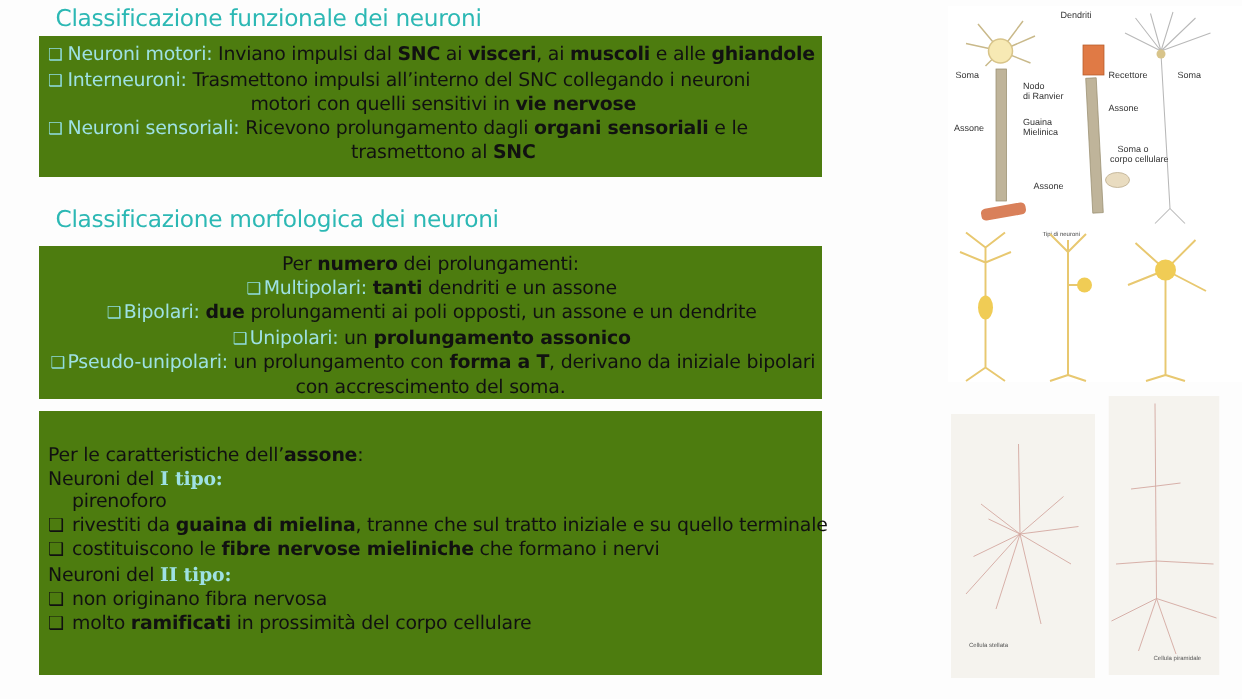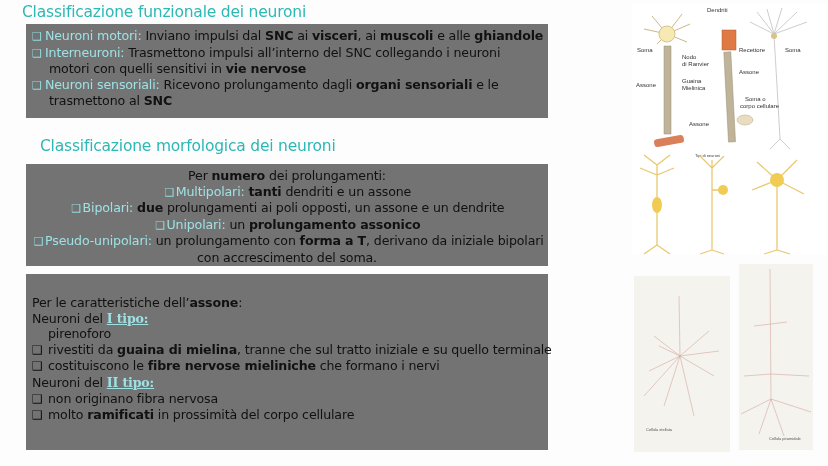--- a/index.html
+++ b/index.html
@@ -3,39 +3,39 @@
 <meta charset="utf-8">
 <style>
   html, body { margin:0; padding:0; }
   body {
     width:828px; height:466px; overflow:hidden; position:relative;
     background:#fdfdfd;
     font-family:"DejaVu Sans", sans-serif;
     color:#111;
   }
   .title {
-    position:absolute; left:22px;
+    position:absolute; left:37px;
     font-family:"DejaVu Sans", sans-serif;
     font-size:15.5px; color:#2cb8b4; letter-spacing:-0.2px;
     margin:0; font-weight:normal;
   }
   .box {
     position:absolute; left:26px; width:522px;
-    background:#737373;
+    background:#4d7c0f;
     box-sizing:border-box;
     padding:4px 6px;
     font-size:12.6px; line-height:15.6px;
     letter-spacing:-0.15px;
   }
   .line { white-space:nowrap; }
-  .ind { padding-left:17px; }
+  .ind { padding-left:17px;text-align:center; }
   .cb { display:inline-block; width:13px; font-size:11px; color:#8fdcde; }
   .cbk { display:inline-block; width:16px; font-size:12px; color:#111; }
   .lbl { color:#9ee1e4; }
-  .lbls { color:#9ee1e4; font-family:"DejaVu Serif", serif; font-weight:bold;text-decoration:underline; }
+  .lbls { color:#9ee1e4; font-family:"DejaVu Serif", serif; font-weight:bold; }
   b { font-weight:bold; }
   .fig { position:absolute; }
   .figlabel { font-size:6px; fill:#333; font-family:"Liberation Sans", sans-serif; }
 </style>
 </head>
 <body>
 
 <h2 class="title" style="top:3px;">Classificazione funzionale dei neuroni</h2>
 <div class="box" style="top:24px;height:94px;">
   <div class="line">
@@ -48,21 +48,21 @@
     <span>motori con quelli sensitivi in </span><b>vie nervose</b>
   </div>
   <div class="line">
     <span class="cb">❑</span><span class="lbl">Neuroni sensoriali:</span><span> Ricevono prolungamento dagli </span><b>organi sensoriali</b><span> e le</span>
   </div>
   <div class="line ind">
     <span>trasmettono al </span><b>SNC</b>
   </div>
 </div>
 
-<h2 class="title" style="top:137px;margin-left:18px;">Classificazione morfologica dei neuroni</h2>
+<h2 class="title" style="top:137px;">Classificazione morfologica dei neuroni</h2>
 <div class="box" style="top:164px;height:102px;text-align:center;">
   <div class="line">
     <span>Per </span><b>numero</b><span> dei prolungamenti:</span>
   </div>
   <div class="line">
     <span class="cb">❑</span><span class="lbl">Multipolari:</span><span> </span><b>tanti</b><span> dendriti e un assone</span>
   </div>
   <div class="line">
     <span class="cb">❑</span><span class="lbl">Bipolari:</span><span> </span><b>due</b><span> prolungamenti ai poli opposti, un assone e un dendrite</span>
   </div>

